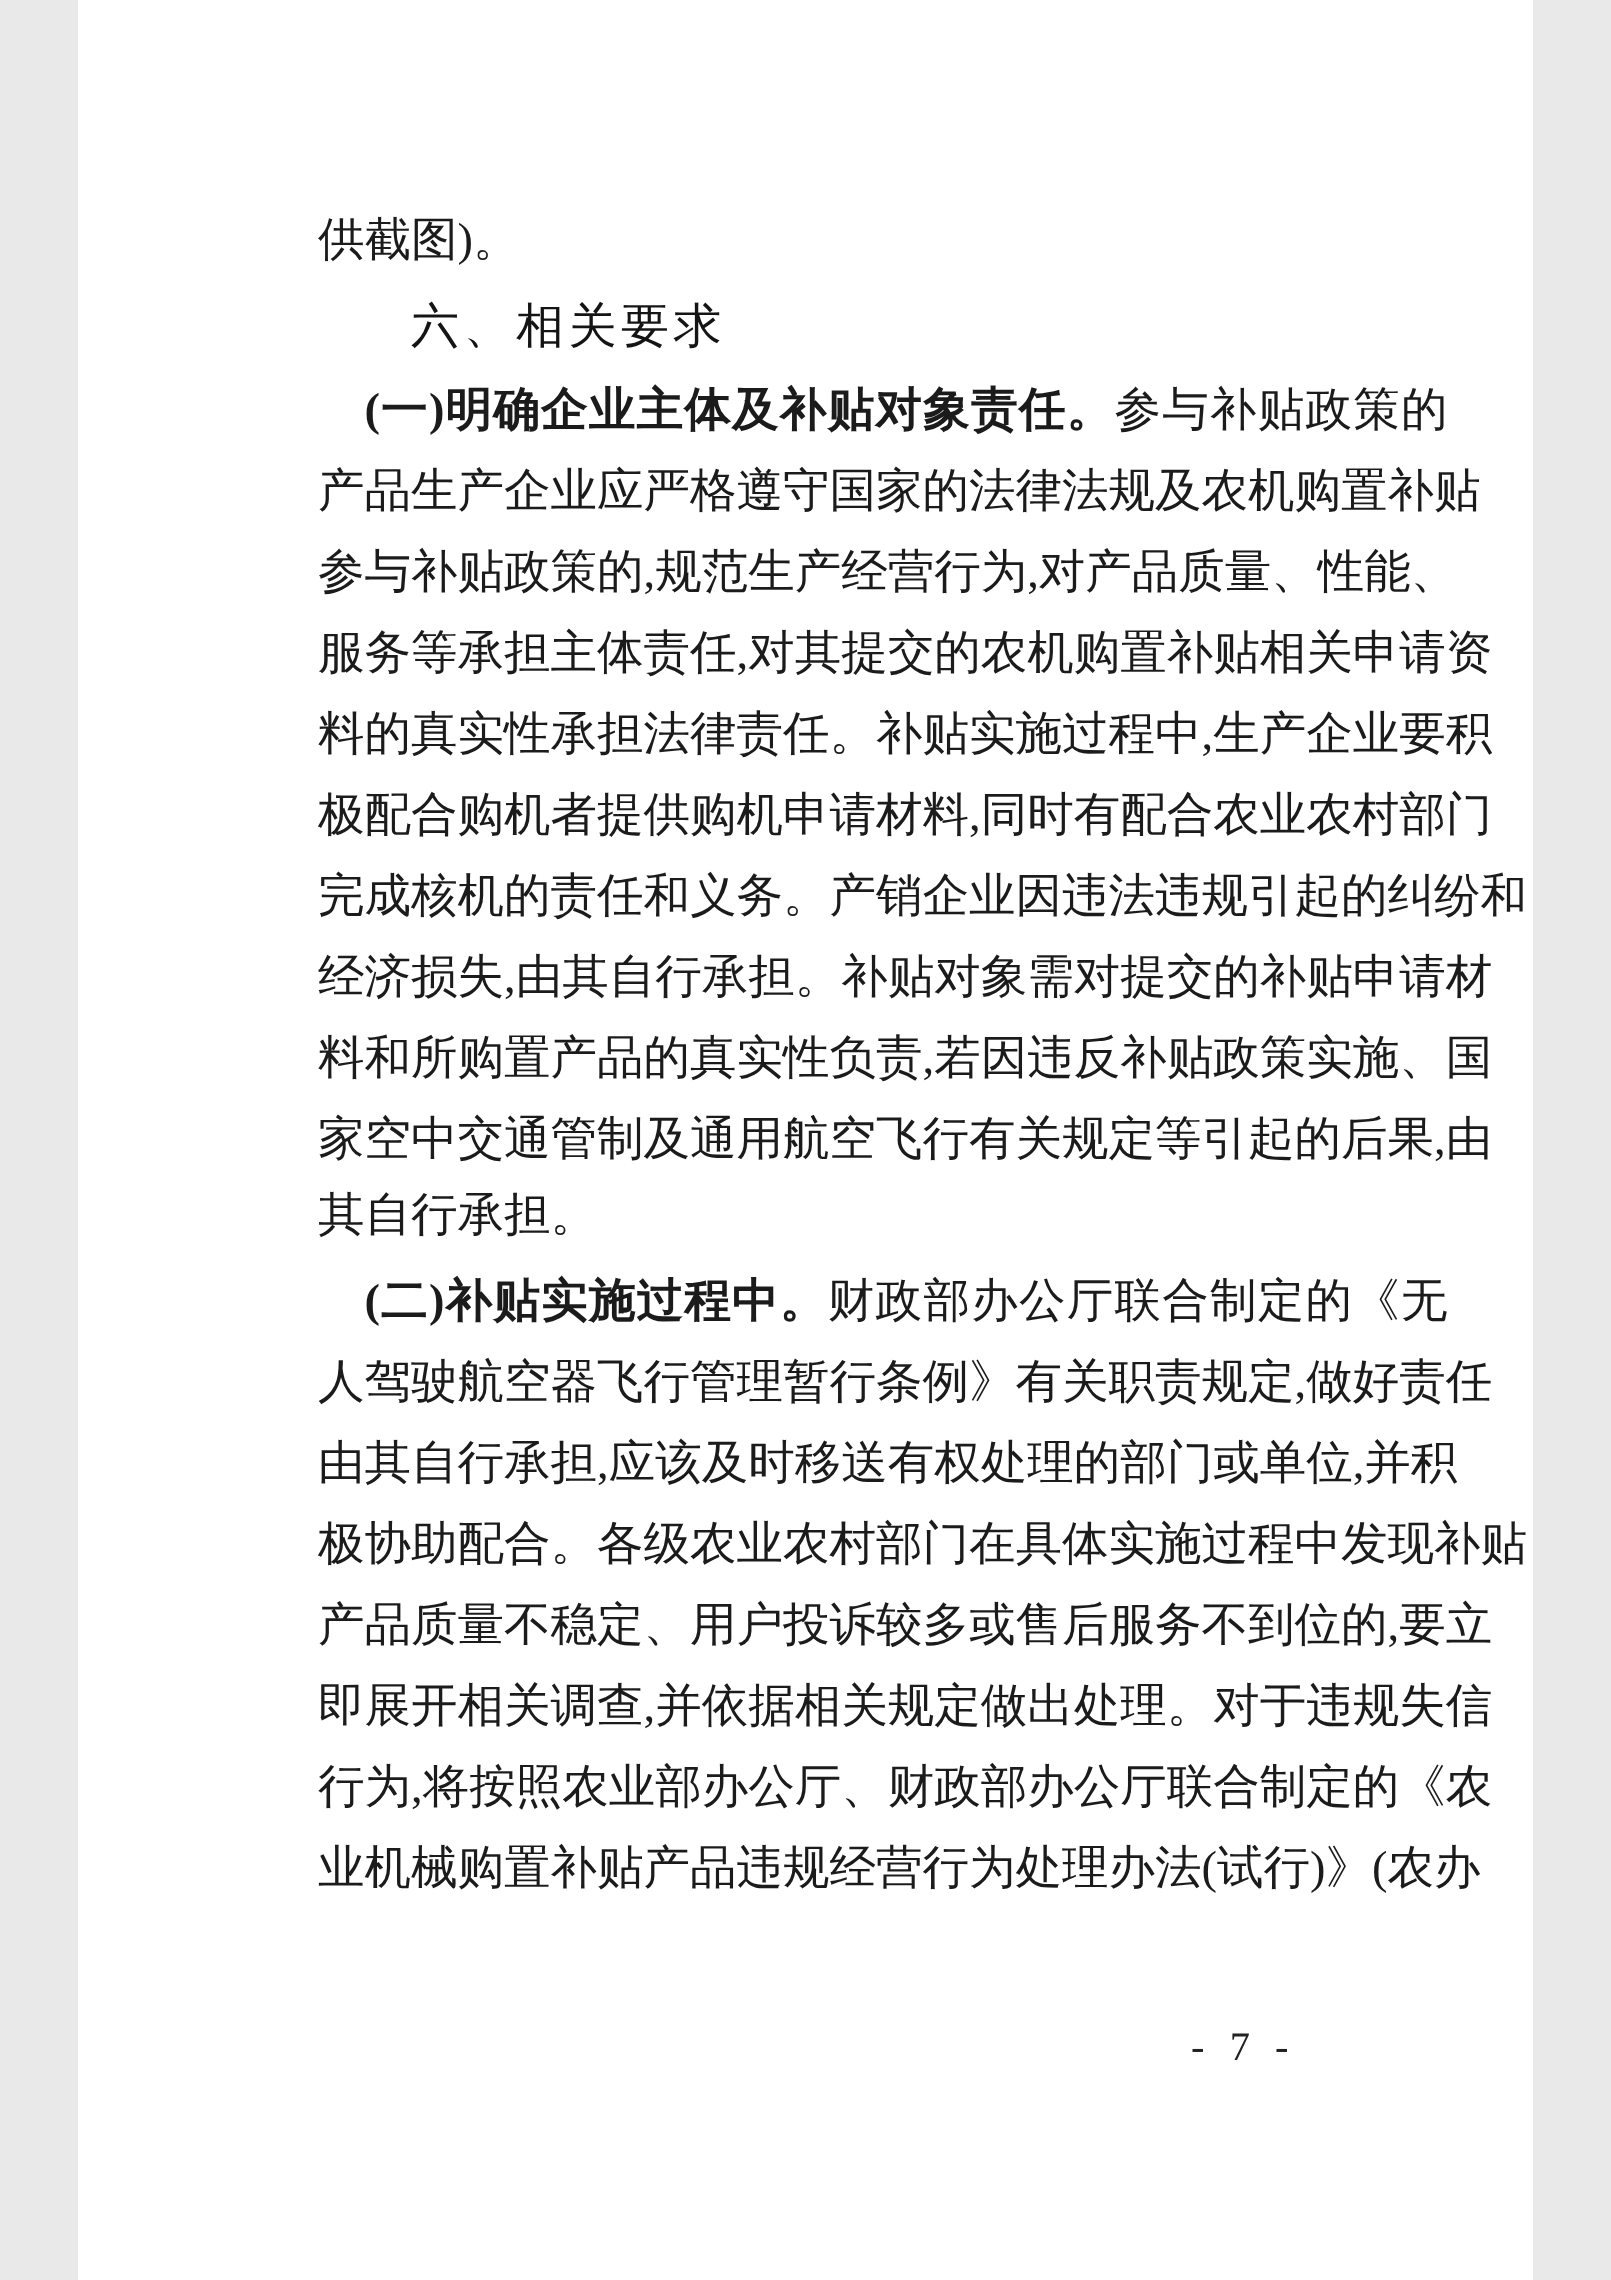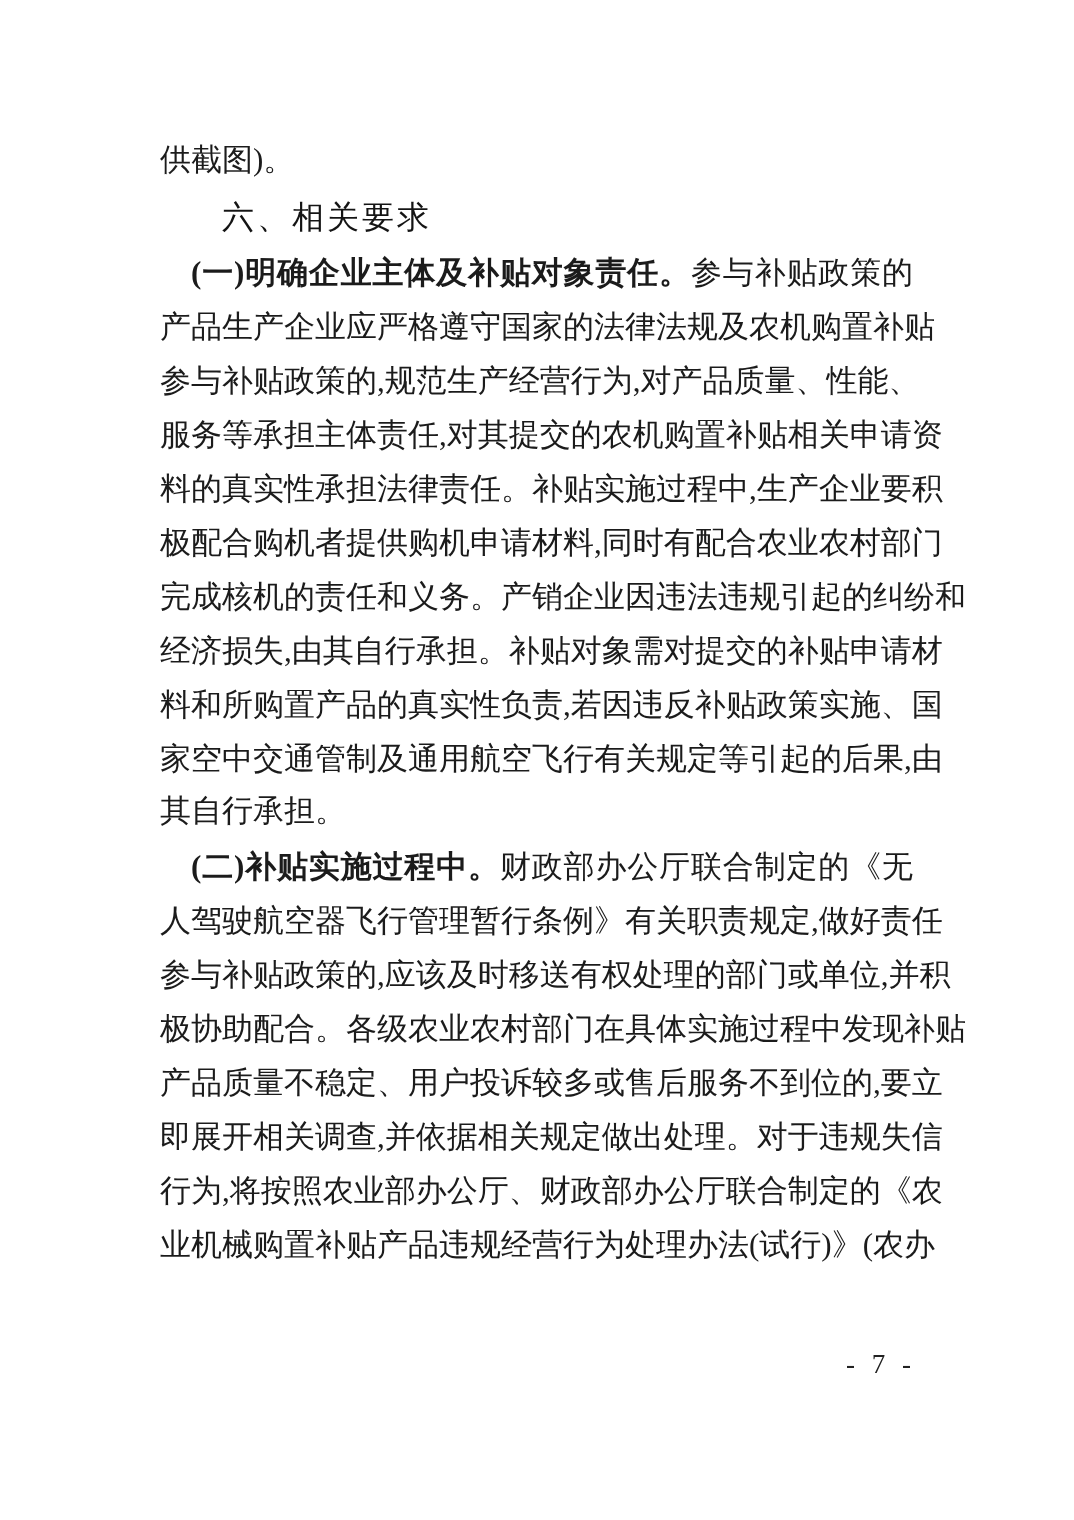--- a/index.html
+++ b/index.html
@@ -1,19 +1,19 @@
 <!DOCTYPE html>
 <html lang="zh"><head>
 <meta charset="utf-8">
 <style>
   html, body { margin: 0; padding: 0; }
   body { background: #e9e9e9; }
   .page {
     position: relative;
-    width: 1074px;
+    width: 970px;
     height: 1520px;
     margin: 0 auto;
     background: #ffffff;
     overflow: hidden;
     color: #1b1b1b;
     font-family: "Liberation Serif", "DejaVu Serif", serif;
   }
   .textcol {
     position: absolute;
     left: 160px;
@@ -83,21 +83,21 @@
     <div class="bl">服务等承担主体责任,对其提交的农机购置补贴相关申请资</div>
     <div class="bl">料的真实性承担法律责任。补贴实施过程中,生产企业要积</div>
     <div class="bl">极配合购机者提供购机申请材料,同时有配合农业农村部门</div>
     <div class="bl">完成核机的责任和义务。产销企业因违法违规引起的纠纷和</div>
     <div class="bl">经济损失,由其自行承担。补贴对象需对提交的补贴申请材</div>
     <div class="bl">料和所购置产品的真实性负责,若因违反补贴政策实施、国</div>
     <div class="bl">家空中交通管制及通用航空飞行有关规定等引起的后果,由</div>
     <div class="bl short">其自行承担。</div>
     <div class="bl indent"><span class="lead">(二)补贴实施过程中。</span><span>财政部办公厅联合制定的《无</span></div>
     <div class="bl">人驾驶航空器飞行管理暂行条例》有关职责规定,做好责任</div>
-    <div class="bl">参与补贴政策的,应该及时移送有权处理的部门或单位,并积</div>
+    <div class="bl">由其自行承担,应该及时移送有权处理的部门或单位,并积</div>
     <div class="bl">极协助配合。各级农业农村部门在具体实施过程中发现补贴</div>
     <div class="bl">产品质量不稳定、用户投诉较多或售后服务不到位的,要立</div>
     <div class="bl">即展开相关调查,并依据相关规定做出处理。对于违规失信</div>
     <div class="bl">行为,将按照农业部办公厅、财政部办公厅联合制定的《农</div>
     <div class="bl">业机械购置补贴产品违规经营行为处理办法(试行)》(农办</div>
   </div>
 
   <div class="footer">- 7 -</div>
 
 </div>

